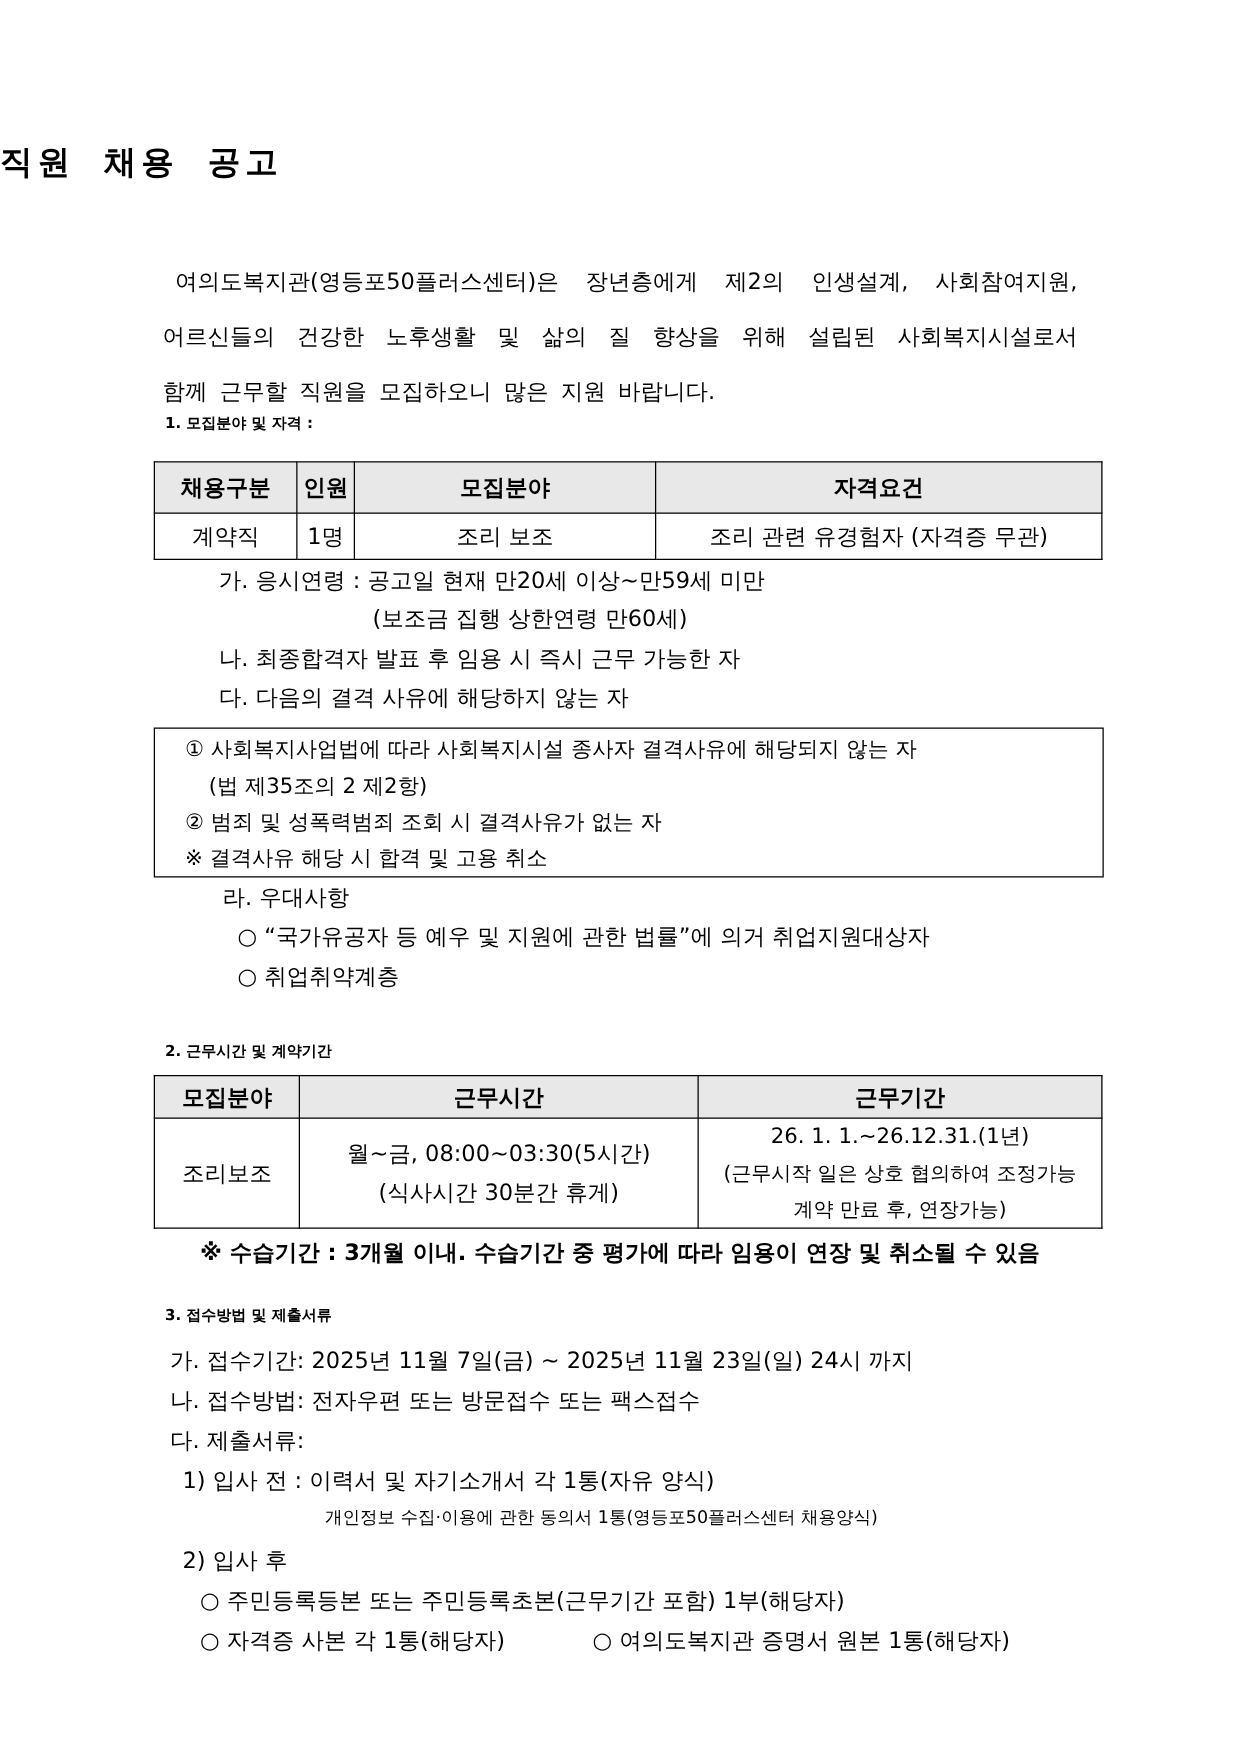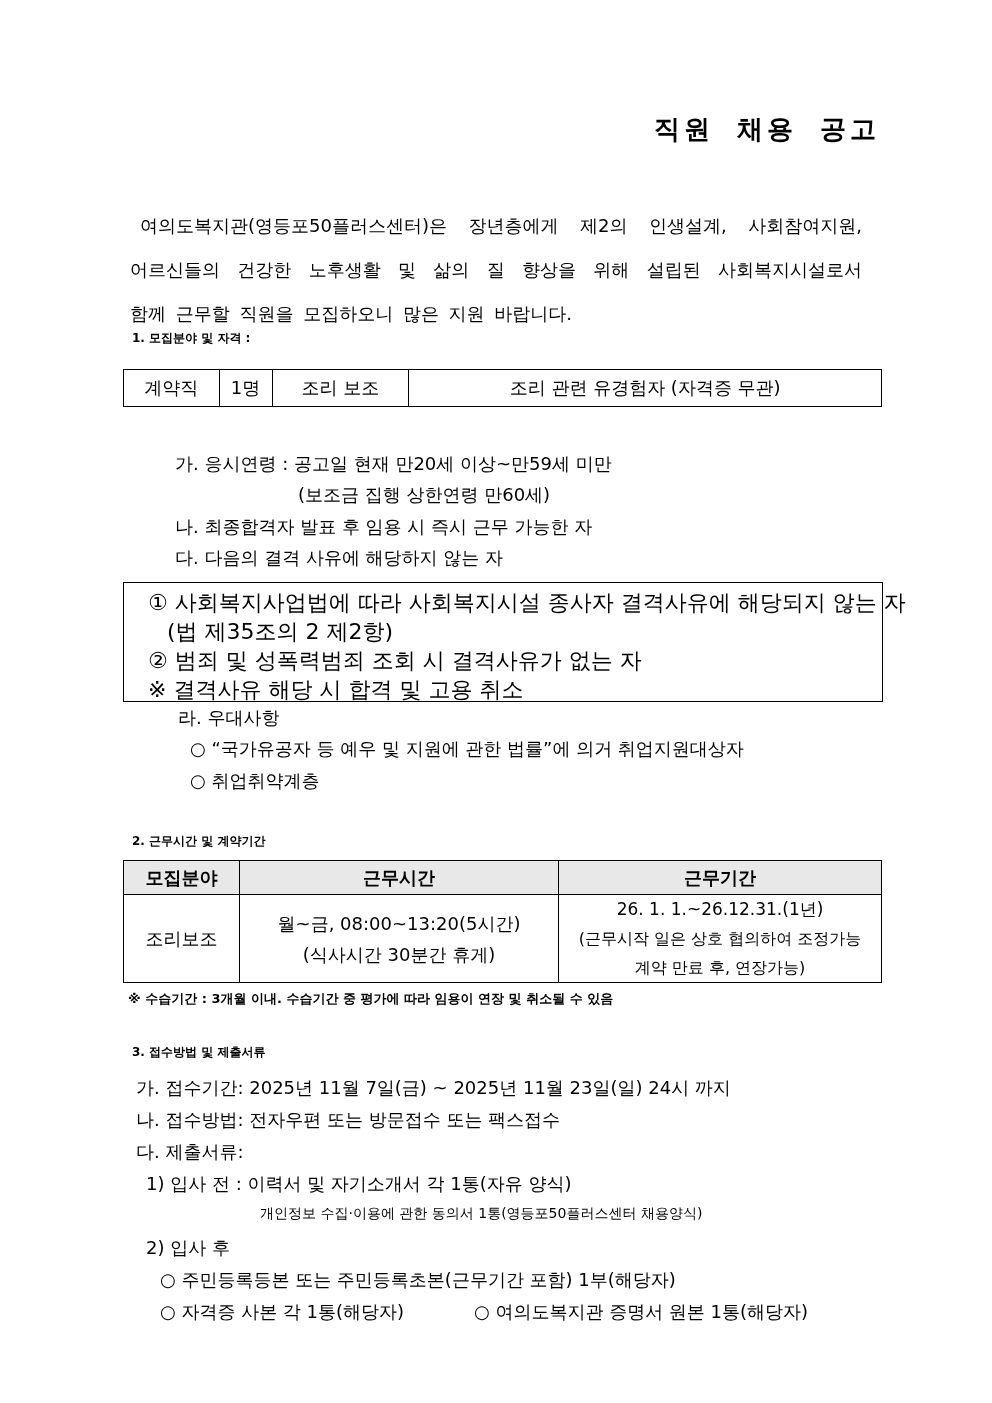--- a/index.html
+++ b/index.html
@@ -3,21 +3,21 @@
 <meta charset="utf-8">
 <style>
   html, body { margin: 0; padding: 0; background: #ffffff; }
   body {
     width: 992px; height: 1403px; position: relative; overflow: hidden;
     font-family: "DejaVu Sans", "Liberation Sans", sans-serif;
     color: #000;
   }
   .abs { position: absolute; white-space: nowrap; }
   .title {
-    left: 0; width: 880px; top: 112px; text-align: right;
+    left: 0; width: 880px; top: 112px; text-align: left;
     font-size: 26px; font-weight: bold; letter-spacing: 4px; word-spacing: 10px;
   }
   .intro {
     left: 118px; width: 756px; top: 198px;
     font-size: 18px; line-height: 32px; white-space: normal;
     text-align: justify; text-align-last: left;
   }
   .intro p { margin: 12px; text-align: justify; text-align-last: justify; word-spacing: 4px; }
   .intro p.last { text-align-last: left; }
   .sec { font-size: 12px; font-weight: bold; left: 132px; }
@@ -26,38 +26,44 @@
   table { border-collapse: collapse; position: absolute; }
   td, th {
     border: 1px solid #000; text-align: center; padding: 0;
     font-size: 18px; font-weight: normal;
   }
   th { background: #e8e8e8; font-weight: bold; }
   .box {
     position: absolute; left: 123px; top: 582px; width: 760px; height: 120px;
     border: 1px solid #000; box-sizing: border-box;
   }
-  .box div { position: absolute; font-size: 22px; white-space: nowrap; text-align: center; }
-  .note-bold { font-size: 13px; font-weight: bold; }
+  .box div { position: absolute; font-size: 17px; white-space: nowrap; text-align: center; }
+  .note-bold { font-size: 18px; font-weight: bold; margin-left: 32px; }
 </style>
 </head>
 <body>
 
 <div class="abs title">직원 채용 공고</div>
 
 <div class="abs intro">
   <p style="text-indent:10px;">여의도복지관(영등포50플러스센터)은 장년층에게 제2의 인생설계, 사회참여지원,</p>
   <p>어르신들의 건강한 노후생활 및 삶의 질 향상을 위해 설립된 사회복지시설로서</p>
   <p class="last">함께 근무할 직원을 모집하오니 많은 지원 바랍니다.</p>
 </div>
 
 <div class="abs sec" style="top:330px;">1. 모집분야 및 자격 :</div>
 
 <table style="left:123px; top:369px; width:759px;">
   <tbody>
+      <tr style="height:41px;">
+    <th style="width:113px;">채용구분</th>
+    <th style="width:45px;">인원</th>
+    <th style="width:240px;">모집분야</th>
+    <th>자격요건</th>
+  </tr>
   <tr style="height:37px;">
     <td>계약직</td>
     <td>1명</td>
     <td>조리 보조</td>
     <td>조리 관련 유경험자 (자격증 무관)</td>
   </tr>
 </tbody>
   </table>
 
 <div class="abs txt" style="left:175px; top:452px;">가. 응시연령 : 공고일 현재 만20세 이상~만59세 미만</div>
@@ -81,21 +87,21 @@
 <table style="left:123px; top:860px; width:759px;">
   <tbody>
       <tr style="height:34px;">
     <th style="width:115px;">모집분야</th>
     <th style="width:318px;">근무시간</th>
     <th>근무기간</th>
   </tr>
   <tr style="height:88px;">
     <td>조리보조</td>
     <td style="line-height:31px;">
-      <div>월~금, 08:00~13:20(5시간)</div>
+      <div>월~금, 08:00~03:30(5시간)</div>
       <div>(식사시간 30분간 휴게)</div>
     </td>
     <td style="line-height:29px;">
       <div class="small" style="font-size:17px;">26. 1. 1.~26.12.31.(1년)</div>
       <div class="small">(근무시작 일은 상호 협의하여 조정가능</div>
       <div class="small">계약 만료 후, 연장가능)</div>
     </td>
   </tr>
 </tbody>
   </table>

